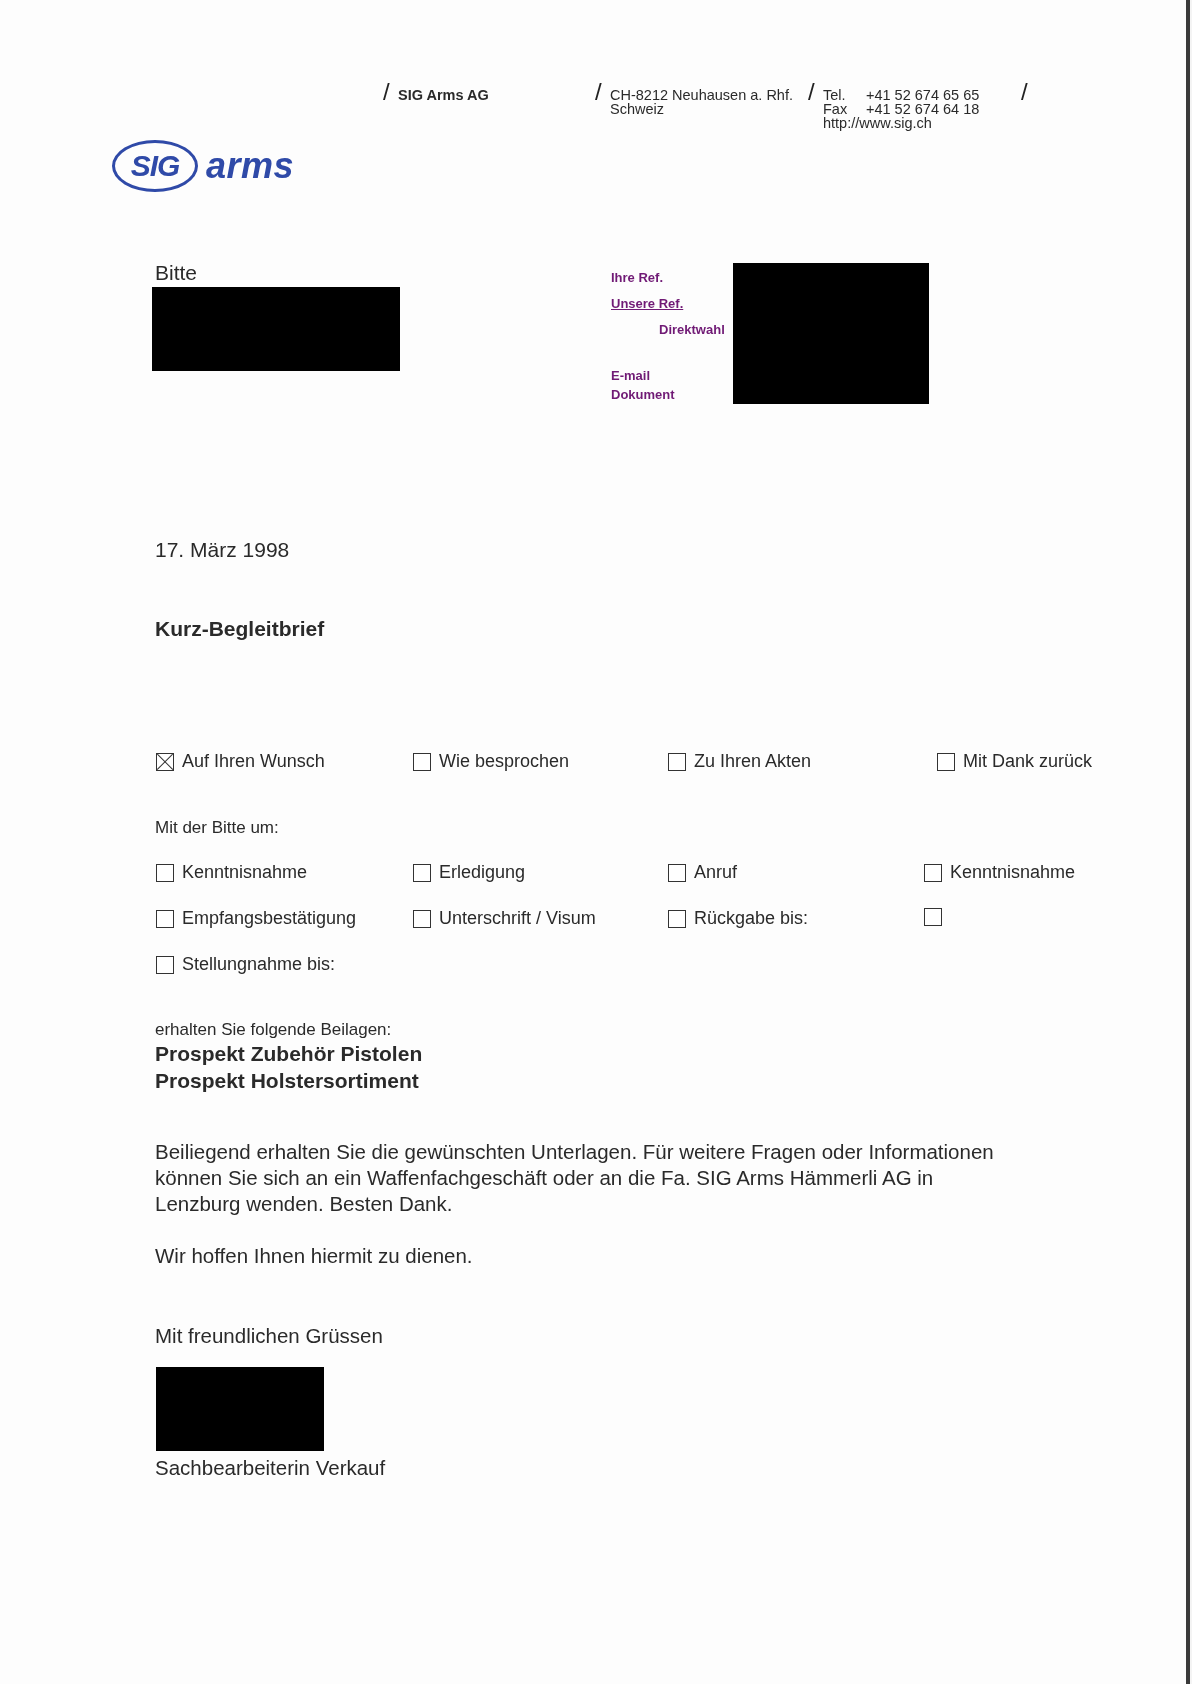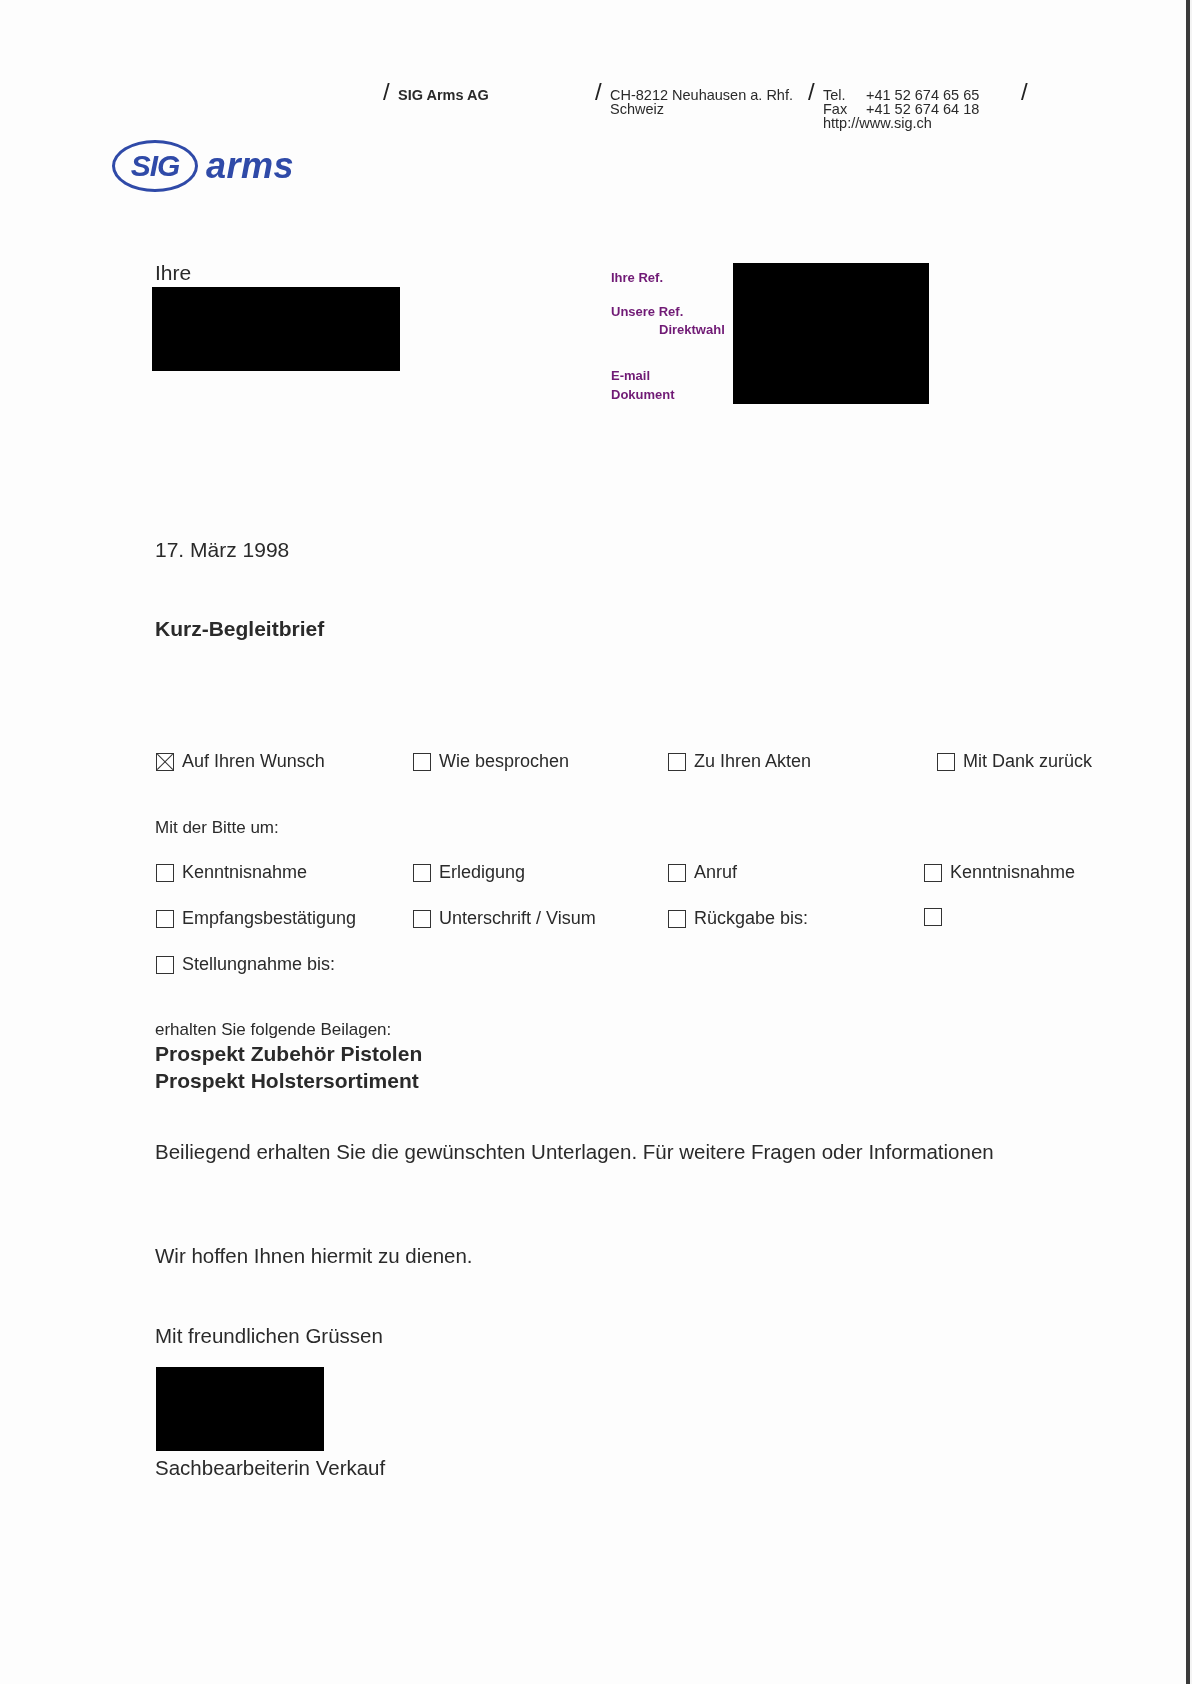--- a/index.html
+++ b/index.html
@@ -47,26 +47,26 @@
   <span class="abs hdr" style="left:823px;top:116px;">http://www.sig.ch</span>
 
   <span class="slash" style="left:1021px;top:80px;">/</span>
 </div>
 
 <div class="logo">
   <div class="logo-oval">SIG</div>
   <div class="logo-word">arms</div>
 </div>
 
-<div class="abs text18" style="left:155px;top:260px;font-size:21px;">Ihre</div>
+<div class="abs text18" style="left:155px;top:260px;font-size:21px;">Bitte</div>
 <div class="redact" style="left:152px;top:287px;width:248px;height:84px;"></div>
 
 <div>
   <span class="ref-label" style="top:270px;">Ihre Ref.</span>
-  <span class="ref-label" style="top:304px;">Unsere Ref.</span>
+  <span class="ref-label" style="top:296px;text-decoration:underline;">Unsere Ref.</span>
   <span class="ref-label" style="top:322px;padding-left:48px;">Direktwahl</span>
   <span class="ref-label" style="top:368px;">E-mail</span>
   <span class="ref-label" style="top:387px;">Dokument</span>
   <div class="redact" style="left:733px;top:263px;width:196px;height:141px;"></div>
 </div>
 
 <div class="abs" style="left:155px;top:538px;font-size:21px;">17. März 1998</div>
 <div class="abs bold" style="left:155px;top:617px;font-size:21px;">Kurz-Begleitbrief</div>
 
 <div class="cb-row" style="left:156px;top:751px;">
@@ -126,18 +126,20 @@
   <div class="cb"></div>
   <span>Stellungnahme bis:</span>
 </div>
 
 <div class="abs" style="left:155px;top:1020px;font-size:17px;">erhalten Sie folgende Beilagen:</div>
 <div class="abs bold" style="left:155px;top:1042px;font-size:21px;">Prospekt Zubehör Pistolen</div>
 <div class="abs bold" style="left:155px;top:1069px;font-size:21px;">Prospekt Holstersortiment</div>
 
 <div class="abs" style="left:155px;top:1139px;font-size:20.5px;line-height:26px;">
   <div>Beiliegend erhalten Sie die gewünschten Unterlagen. Für weitere Fragen oder Informationen</div>
+  <div>können Sie sich an ein Waffenfachgeschäft oder an die Fa. SIG Arms Hämmerli AG in</div>
+  <div>Lenzburg wenden. Besten Dank.</div>
 </div>
 <div class="abs" style="left:155px;top:1244px;font-size:20.5px;">Wir hoffen Ihnen hiermit zu dienen.</div>
 
 <div class="abs" style="left:155px;top:1324px;font-size:20.5px;">Mit freundlichen Grüssen</div>
 <div class="redact" style="left:156px;top:1367px;width:168px;height:84px;"></div>
 <div class="abs" style="left:155px;top:1456px;font-size:20.5px;">Sachbearbeiterin Verkauf</div>
 
 </body></html>

